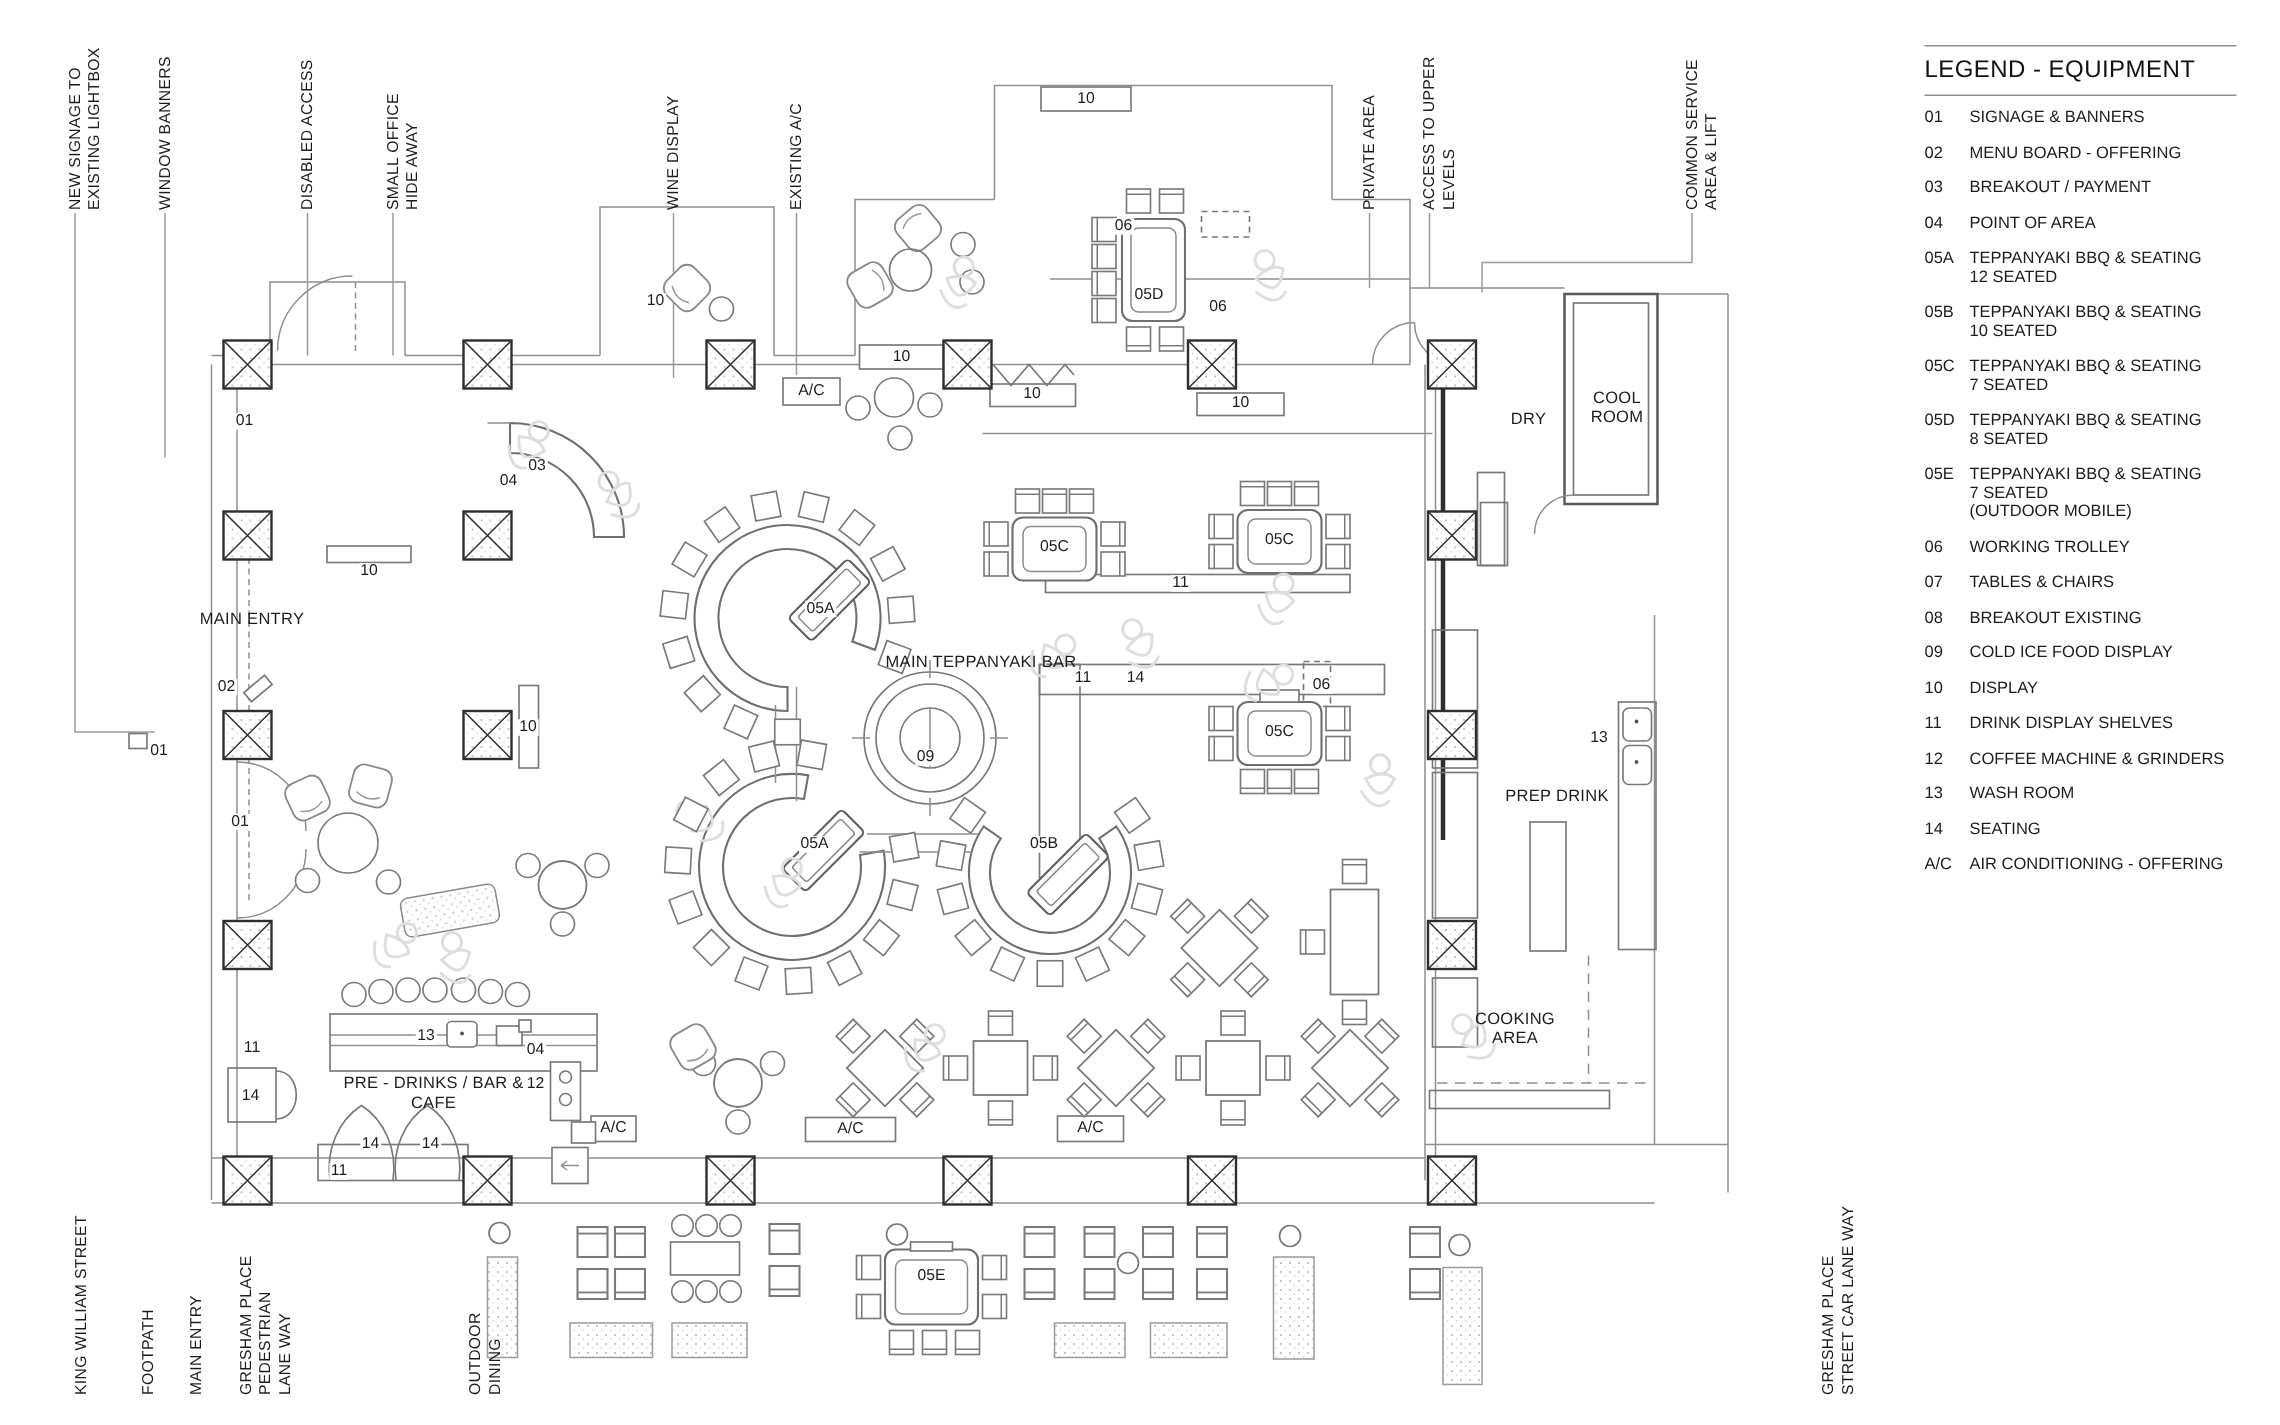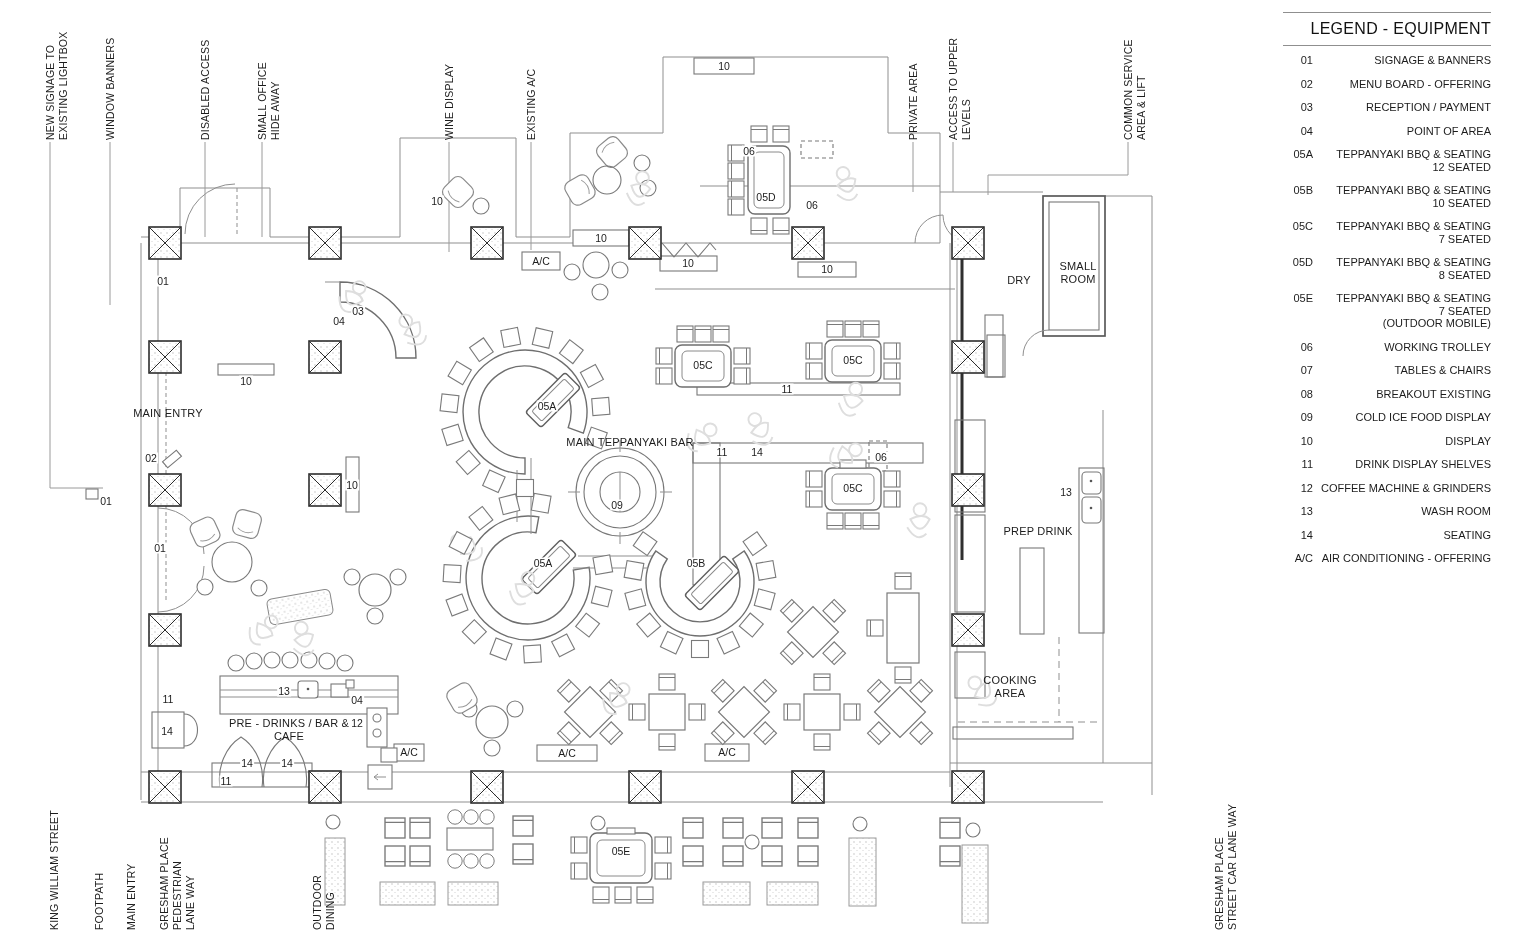--- a/index.html
+++ b/index.html
@@ -20,21 +20,21 @@
   .annulus{fill:#fff;stroke:#6f6f6f;stroke-width:1.4}
   .person{stroke:#dedede;fill:none;stroke-width:1.2}
   
   .tag{position:absolute;font-size:10.5px;line-height:11px;transform:translate(-50%,-50%);
        background:#fff;padding:0 1px;white-space:nowrap;}
   .room{position:absolute;font-size:11px;line-height:12.5px;transform:translate(-50%,-50%);
        text-align:center;white-space:pre-line;letter-spacing:.2px;}
   .vl{position:absolute;transform-origin:0 0;transform:rotate(-90deg);
       white-space:pre;font-size:10.5px;line-height:13px;letter-spacing:.2px;}
   
-  #legend{position:absolute;left:1283px;top:12px;width:208px;text-align:right;}
+  #legend{position:absolute;left:1283px;top:30px;width:208px;}
   #legend .rule{height:1px;background:#8f8f8f;}
   #legend .title{font-size:16px;letter-spacing:.3px;margin:7px 0 7px 0;color:#111;}
   #legend .items{margin-top:8px;}
   #legend .li{display:flex;margin-bottom:11px;font-size:11px;line-height:12.5px;}
   #legend .code{width:30px;flex:0 0 30px;}
   #legend .lbl{flex:1;white-space:pre-line;}
 </style>
 </head>
 <body>
 
@@ -453,25 +453,25 @@
         <rect x="-8.5" y="-8.5" width="17" height="17" transform="translate(648.7,625.1) rotate(230.0)"></rect>
         <rect x="-8.5" y="-8.5" width="17" height="17" transform="translate(635.3,599.3) rotate(255.0)"></rect>
         <rect x="-8.5" y="-8.5" width="17" height="17" transform="translate(634.0,570.4) rotate(280.0)"></rect>
         <rect x="-8.5" y="-8.5" width="17" height="17" transform="translate(645.1,543.6) rotate(305.0)"></rect>
       </g>
 </svg>
 
 <div id="plan-labels">
 
   <div class="room" style="left:168px;top:413px">MAIN ENTRY</div>
-  <div class="room" style="left:630px;top:442px">MAIN TEPPANYAKI BAR</div>
+  <div class="room" style="left:654px;top:442px">MAIN TEPPANYAKI BAR</div>
   <div class="room" style="left:289px;top:729px">PRE - DRINKS / BAR &amp;
 CAFE</div>
   <div class="room" style="left:1019px;top:280px">DRY</div>
-  <div class="room" style="left:1078px;top:272px">SMALL
+  <div class="room" style="left:1078px;top:272px">COOL
 ROOM</div>
   <div class="room" style="left:1038px;top:531px">PREP DRINK</div>
   <div class="room" style="left:1010px;top:686px">COOKING
 AREA</div>
 
   <div class="tag" style="left:163px;top:281px">01</div>
   <div class="tag" style="left:160px;top:548px">01</div>
   <div class="tag" style="left:106px;top:501px">01</div>
   <div class="tag" style="left:151px;top:458px">02</div>
   <div class="tag" style="left:358px;top:311px">03</div>
@@ -549,21 +549,21 @@
     <div class="li">
           <span class="code">01</span>
           <span class="lbl">SIGNAGE &amp; BANNERS</span>
         </div>
     <div class="li">
           <span class="code">02</span>
           <span class="lbl">MENU BOARD - OFFERING</span>
         </div>
     <div class="li">
           <span class="code">03</span>
-          <span class="lbl">RECEPTION / PAYMENT</span>
+          <span class="lbl">BREAKOUT / PAYMENT</span>
         </div>
     <div class="li">
           <span class="code">04</span>
           <span class="lbl">POINT OF AREA</span>
         </div>
     <div class="li">
           <span class="code">05A</span>
           <span class="lbl">TEPPANYAKI BBQ &amp; SEATING
 12 SEATED</span>
         </div>

